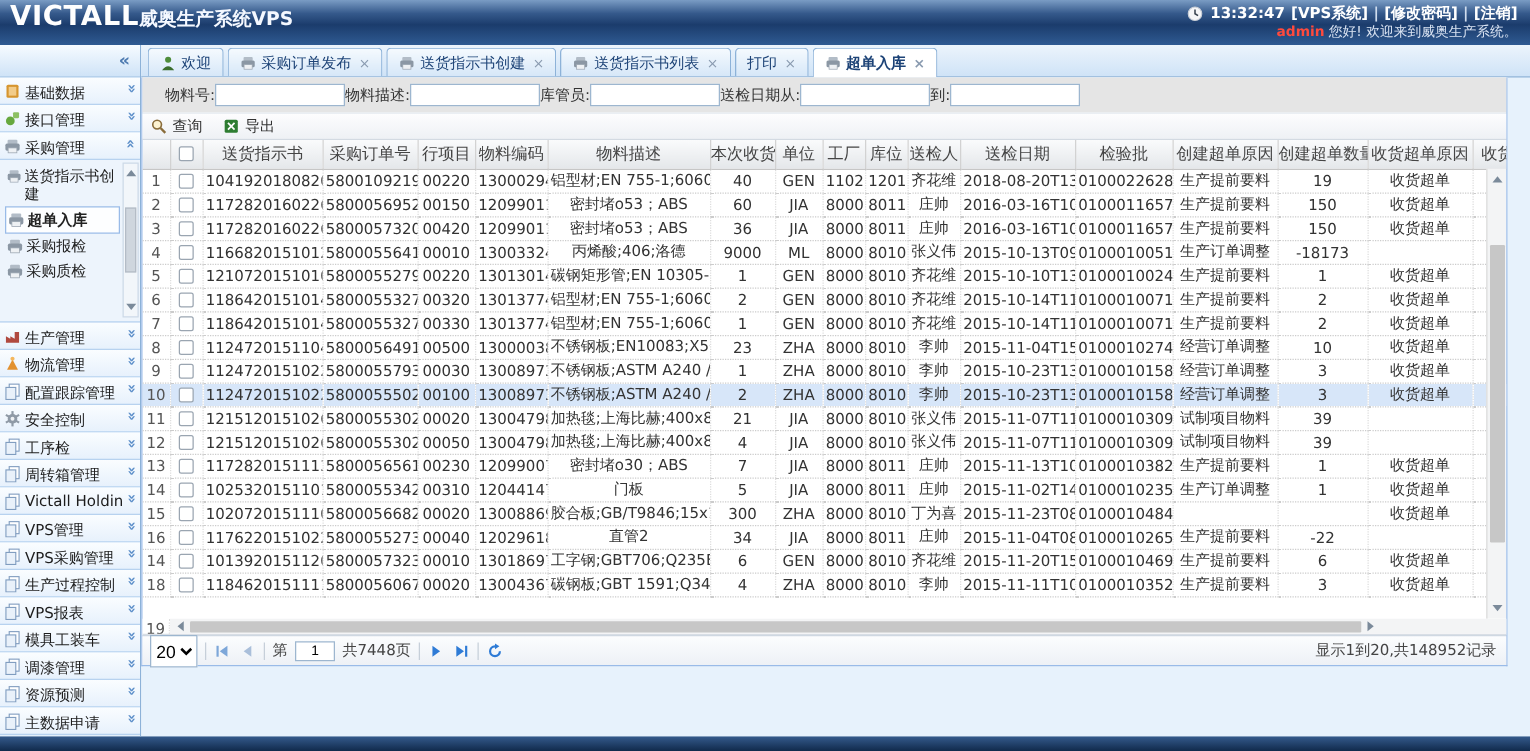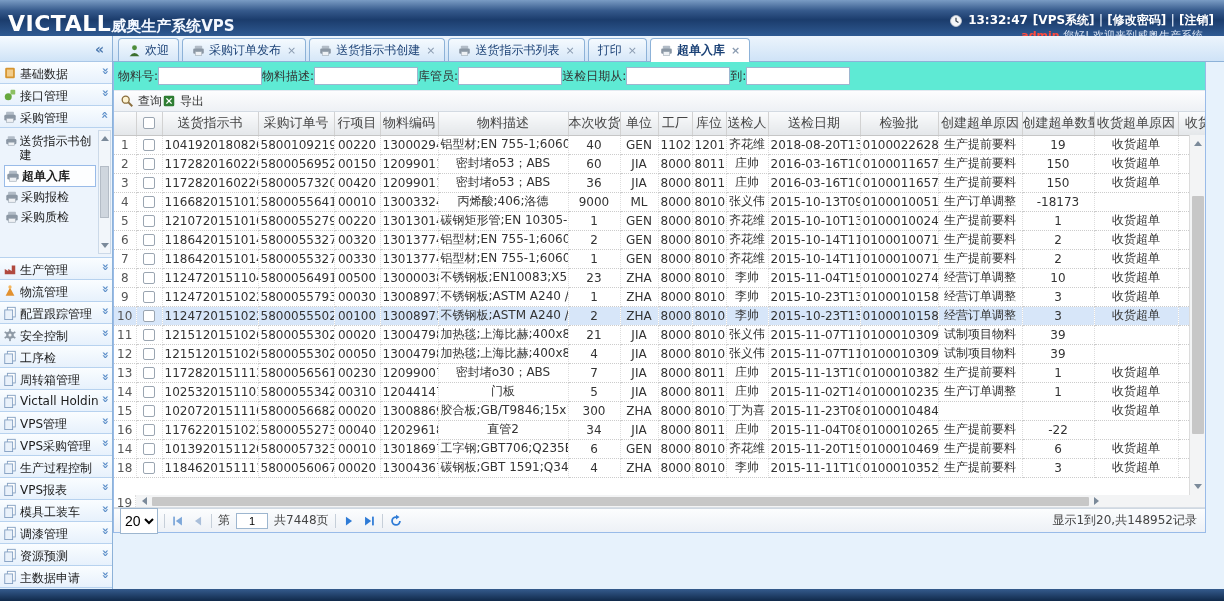--- a/index.html
+++ b/index.html
@@ -2,24 +2,24 @@
 <html><head>
 <meta charset="utf-8">
 <style>
   *{box-sizing:border-box;margin:0;padding:0}
   html,body{width:1224px;height:601px;overflow:hidden}
   body{font-family:"DejaVu Sans","Liberation Sans",sans-serif;font-size:12px;background:#eaf4fd}
 
   
   .topbar{height:36px;background:linear-gradient(#7a9cc4 0%,#35598b 30%,#1b3c6c 55%,#2f5a92 100%);
     display:flex;justify-content:space-between;color:#fff}
-  .logo{padding:11px 0 0 8px;white-space:nowrap}
+  .logo{padding:1px 0 0 8px;white-space:nowrap}
   .logo .brand{font-size:22px;font-weight:bold;letter-spacing:.5px;color:#fefefe}
   .logo .suffix{font-size:15px;font-weight:bold;color:#f4f8ff}
-  .userbox{text-align:right;padding:13px 10px 0 0;line-height:15px;white-space:nowrap}
+  .userbox{text-align:right;padding:3px 10px 0 0;line-height:15px;white-space:nowrap}
   .uline1{font-weight:bold;font-size:12px;display:flex;align-items:center;gap:5px;justify-content:flex-end}
   .uline2{font-size:11px;color:#d9e3f2}
   .admin{color:#ff4a3d;font-weight:bold}
   .hlink{cursor:pointer}
   .hsep{color:#cfdcee}
 
   
   .mainrow{display:flex;height:553px}
 
   
@@ -49,25 +49,25 @@
   .content{flex:1;display:flex;flex-direction:column;background:#e7f2fc;min-width:0}
   .tabbar{height:26px;background:linear-gradient(#ecf4fc,#cfe3f7);border-bottom:1px solid #8db2d8;
     display:flex;align-items:flex-end;padding-left:5px;gap:3px;flex:none}
   .tab{height:23px;display:flex;align-items:center;gap:4px;padding:8px 9px;border:1px solid #8db2d8;border-bottom:none;
     border-radius:4px 4px 0 0;background:linear-gradient(#f5fafe,#d6e7f8);color:#1d4377;white-space:nowrap;cursor:pointer}
   .tab.active{background:#fff;font-weight:bold;margin-bottom:-1px;height:24px}
   .tabx{color:#8a9bb0;font-size:11px;margin-left:2px;cursor:pointer}
 
   .panel{background:#fff;border:1px solid #99bbe8;border-top:none;margin-right:18px;flex:none}
 
-  .filters{display:flex;align-items:center;height:28px;padding-left:4px;gap:0;background:#5eead4;white-space:nowrap}
+  .filters{display:flex;align-items:center;height:28px;padding-left:18px;gap:0;background:#e5e5e5;white-space:nowrap}
   .flabel{color:#333}
   .finput{height:18px;width:104px;border:1px solid #9db6cf;background:#fff;font-size:12px;padding:0 2px}
 
-  .toolbar{height:22px;display:flex;align-items:center;padding-left:6px;
+  .toolbar{height:22px;display:flex;align-items:center;gap:16px;padding-left:6px;
     background:linear-gradient(#fdfdfe,#eef1f5);border-top:1px solid #e3e9f0;border-bottom:1px solid #d3dae2}
   .tool{display:flex;align-items:center;gap:4px;color:#333;cursor:pointer}
 
   .grid{position:relative;overflow:hidden;height:383px}
   table{border-collapse:collapse;table-layout:fixed;width:1104px}
   thead th{height:23px;background:linear-gradient(#fafbfc,#e4e7ea);border-right:1px solid #d2d2d2;
     border-bottom:1px solid #c6c6c6;font-weight:normal;color:#454545;overflow:hidden;white-space:nowrap;font-size:13px}
   tbody td{height:19px;border-bottom:1px dotted #ccc;border-right:1px dotted #ddd;overflow:hidden;
     white-space:nowrap;color:#333;padding:0 2px;font-size:12px}
   tr.hl td{background:#d7e6f9}

